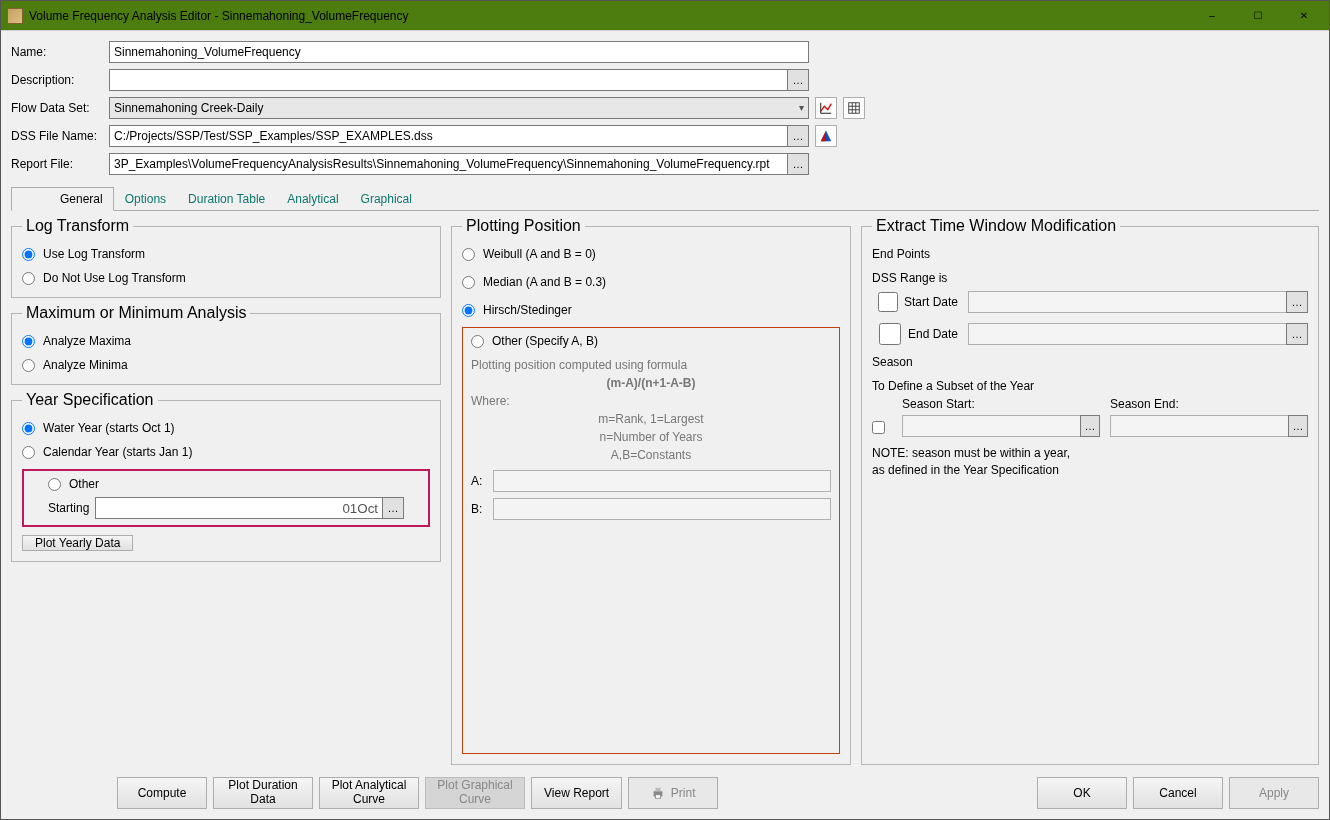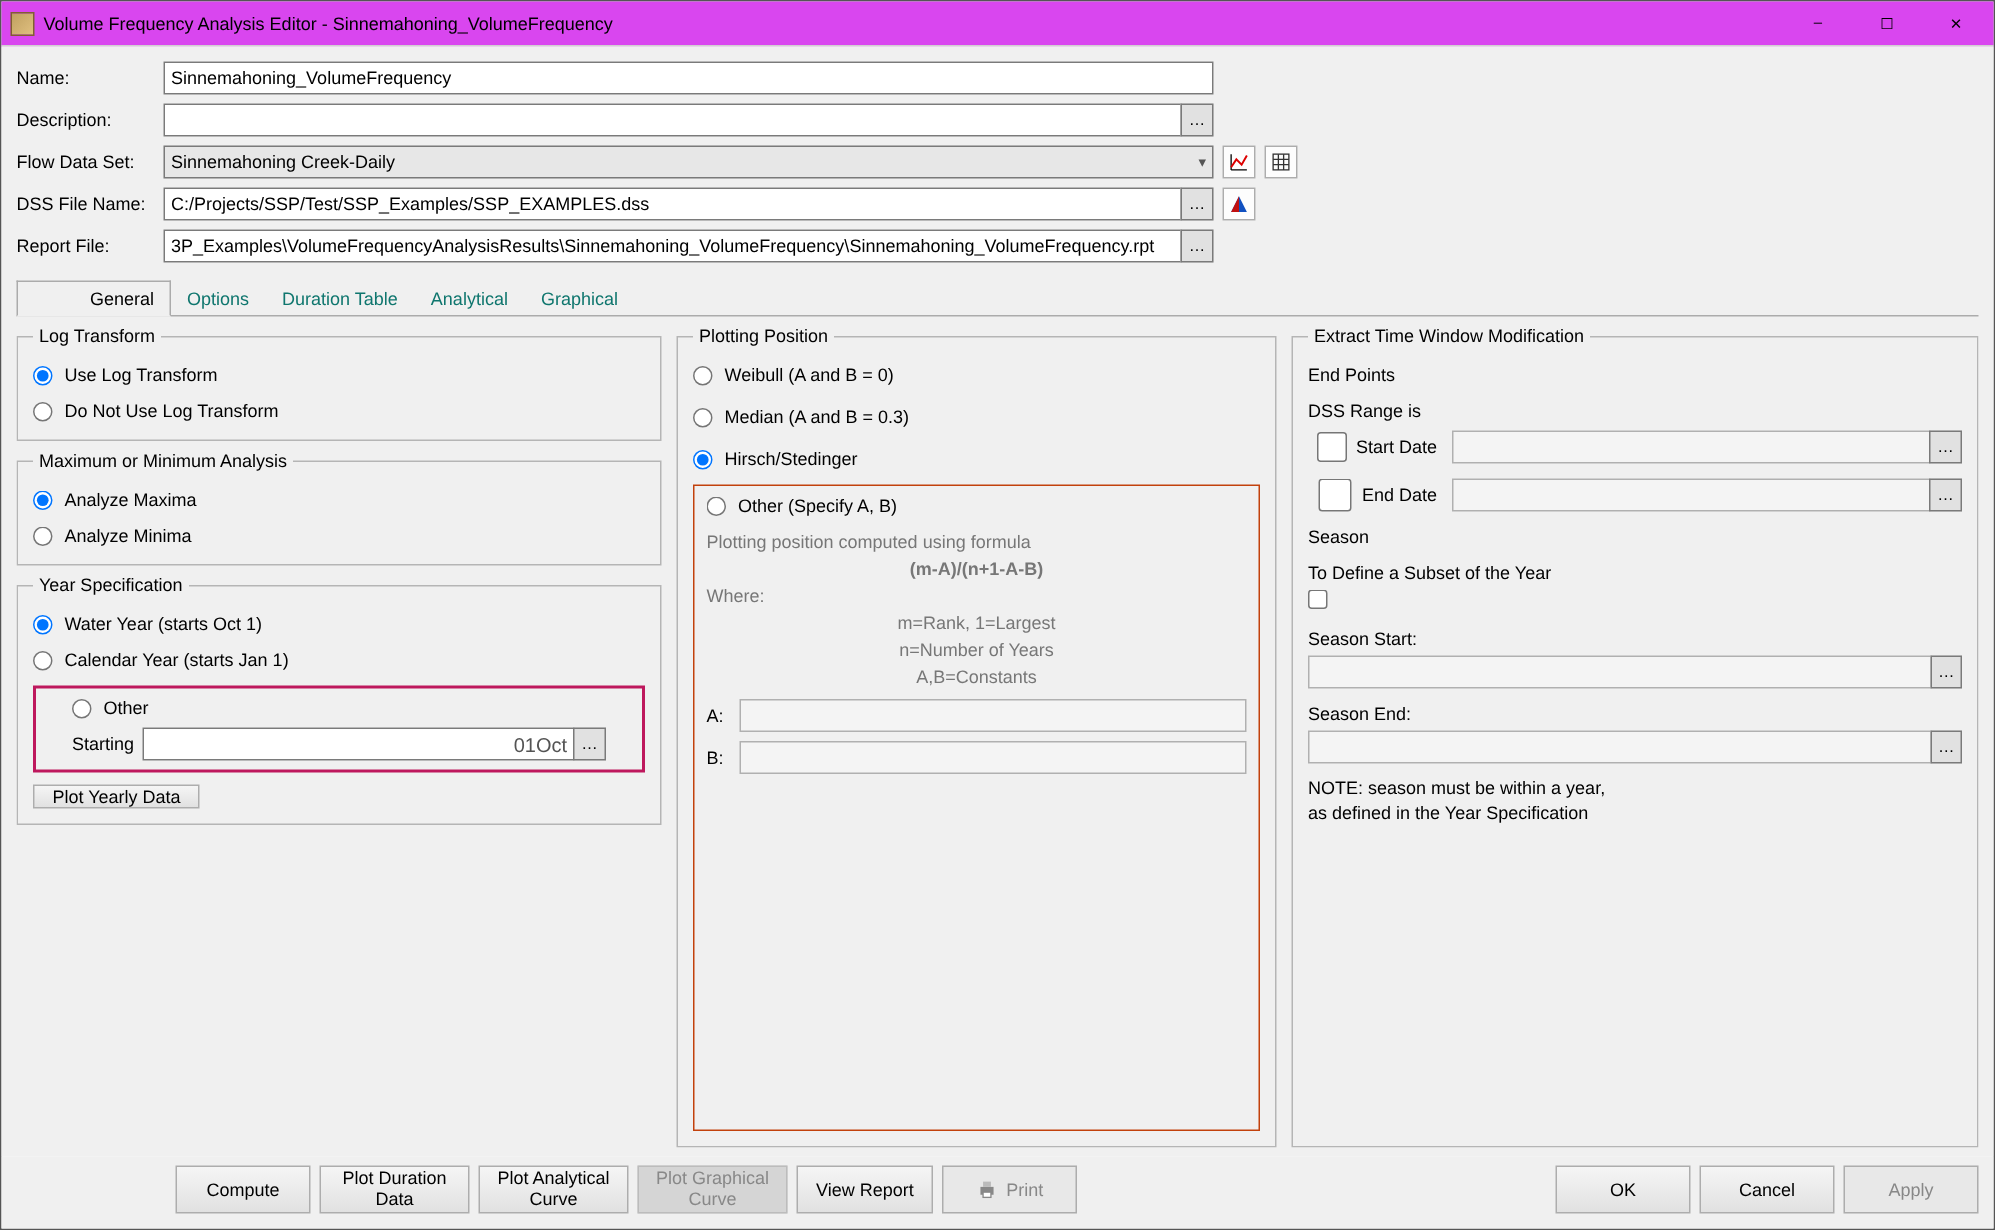--- a/index.html
+++ b/index.html
@@ -16,21 +16,21 @@
     border: 1px solid #555;
     display: flex;
     flex-direction: column;
     background: #fff;
   }
   .titlebar {
     height: 30px;
     display: flex;
     align-items: center;
     padding: 0 2px 0 6px;
-    background: #d946ef;
+    background: #4d7c0f;
     border-bottom: 1px solid #d0d0d0;
   }
   .titlebar .app-icon {
     width: 16px; height: 16px;
     margin-right: 6px;
     background: linear-gradient(135deg,#c0a060,#e0c080);
     border:1px solid #806030;
   }
   .titlebar .title { flex: 0 0 auto; font-size: 12px; }
   .titlebar .spacer { flex: 1; }
@@ -133,21 +133,21 @@
   }
   .col.left { flex:0 0 430px; }
   .col.mid { flex:0 0 400px;justify-content:flex-end; }
   .col.right { flex:1; }
 
   fieldset {
     border:1px solid #b5b5b5;
     padding:8px 10px 10px 10px;
     margin:0;
   }
-  legend { padding:0 4px; font-size:12px; }
+  legend { padding:0 4px; font-size:16px; }
 
   .radio-row, .check-row {
     display:flex; align-items:center;
     margin:4px 0 10px 0;
     gap:6px;
   }
   .radio-row:last-child, .check-row:last-child { margin-bottom:2px; }
   input[type=radio], input[type=checkbox] {
     margin:0 2px 0 0;
     width:13px;height:13px;
@@ -204,21 +204,21 @@
     margin:4px 0 10px 6px;
   }
   .date-row .chk { display:flex; align-items:center; gap:4px; width:80px;}
   .date-row .inp { flex:1; display:flex; }
   .date-row input {
     flex:1; height:22px; border:1px solid #b0b0b0;
     background:#f4f4f4; padding:2px 4px;
   }
 
   .season-grid {
-    display:flex; gap:10px; margin-top:4px;flex-direction:column;
+    display:flex; gap:10px; margin-top:4px;
   }
   .season-col { flex:1; display:flex; flex-direction:column; gap:4px;}
   .season-col input {
     height:22px; border:1px solid #b0b0b0; background:#f4f4f4;
     padding:2px 4px; width:100%;
   }
   .season-chk { width:20px; display:flex; align-items:flex-end; padding-bottom:3px;}
   .note { margin-top:8px; line-height:1.4; }
 
   .footer {

